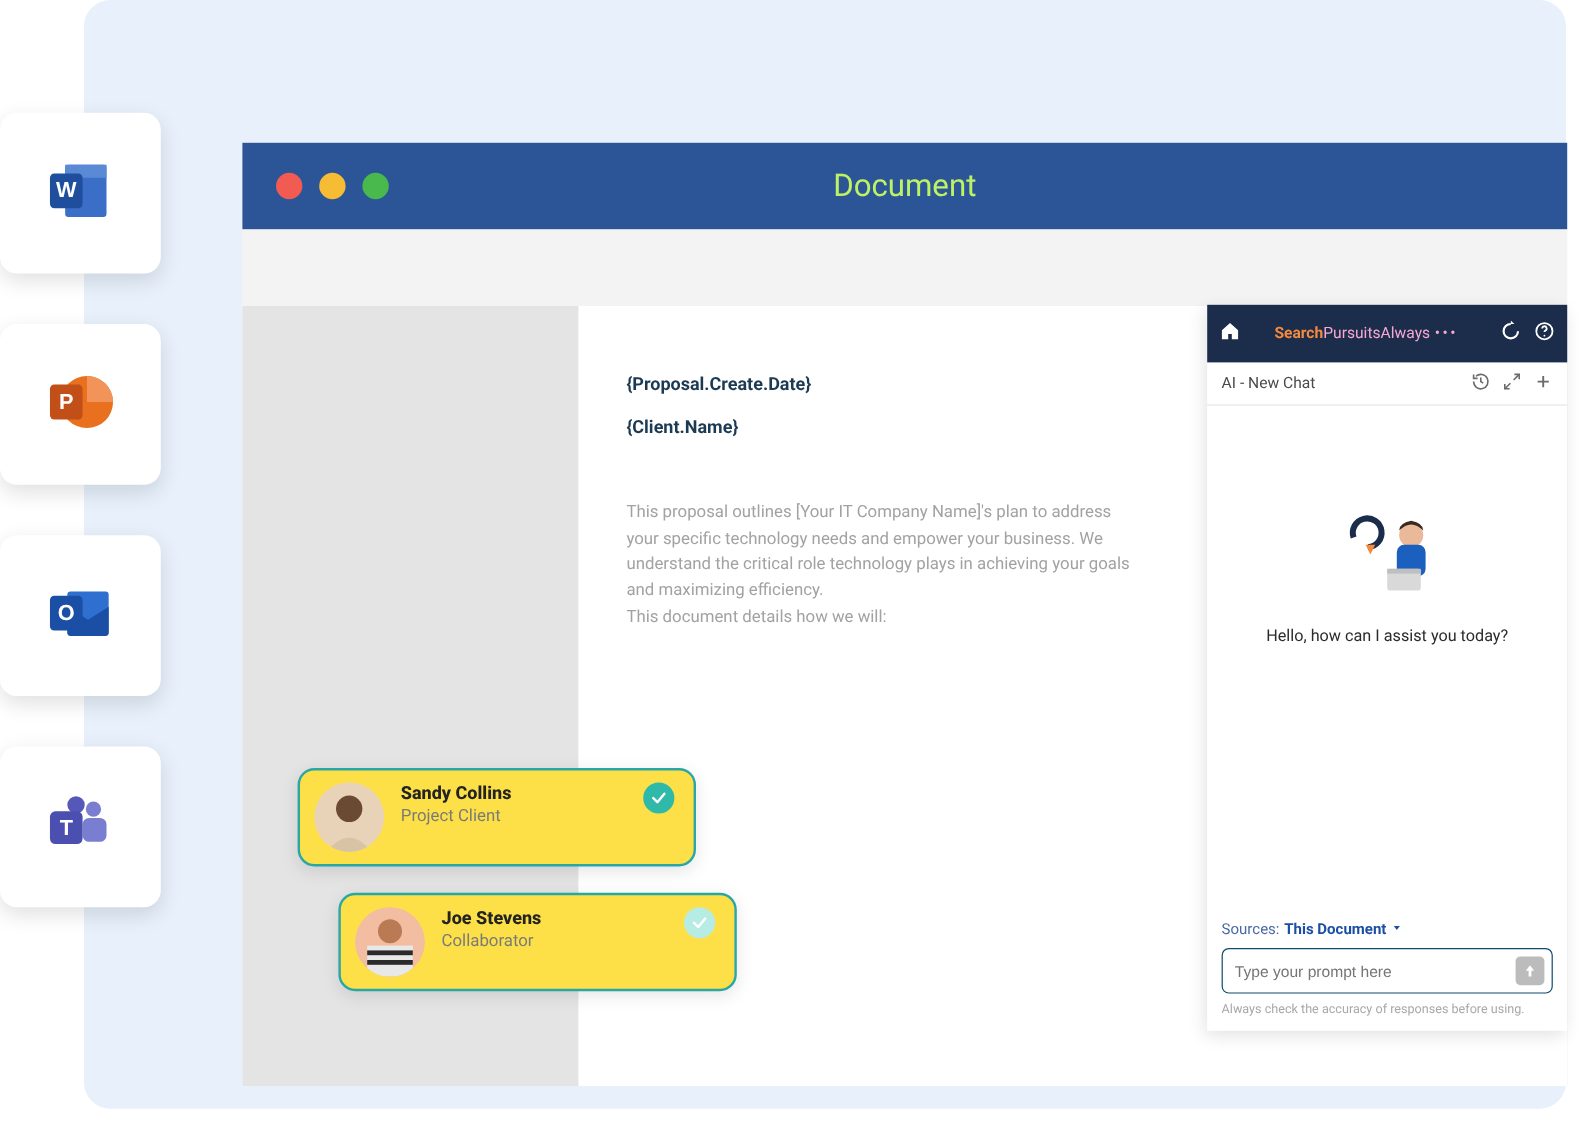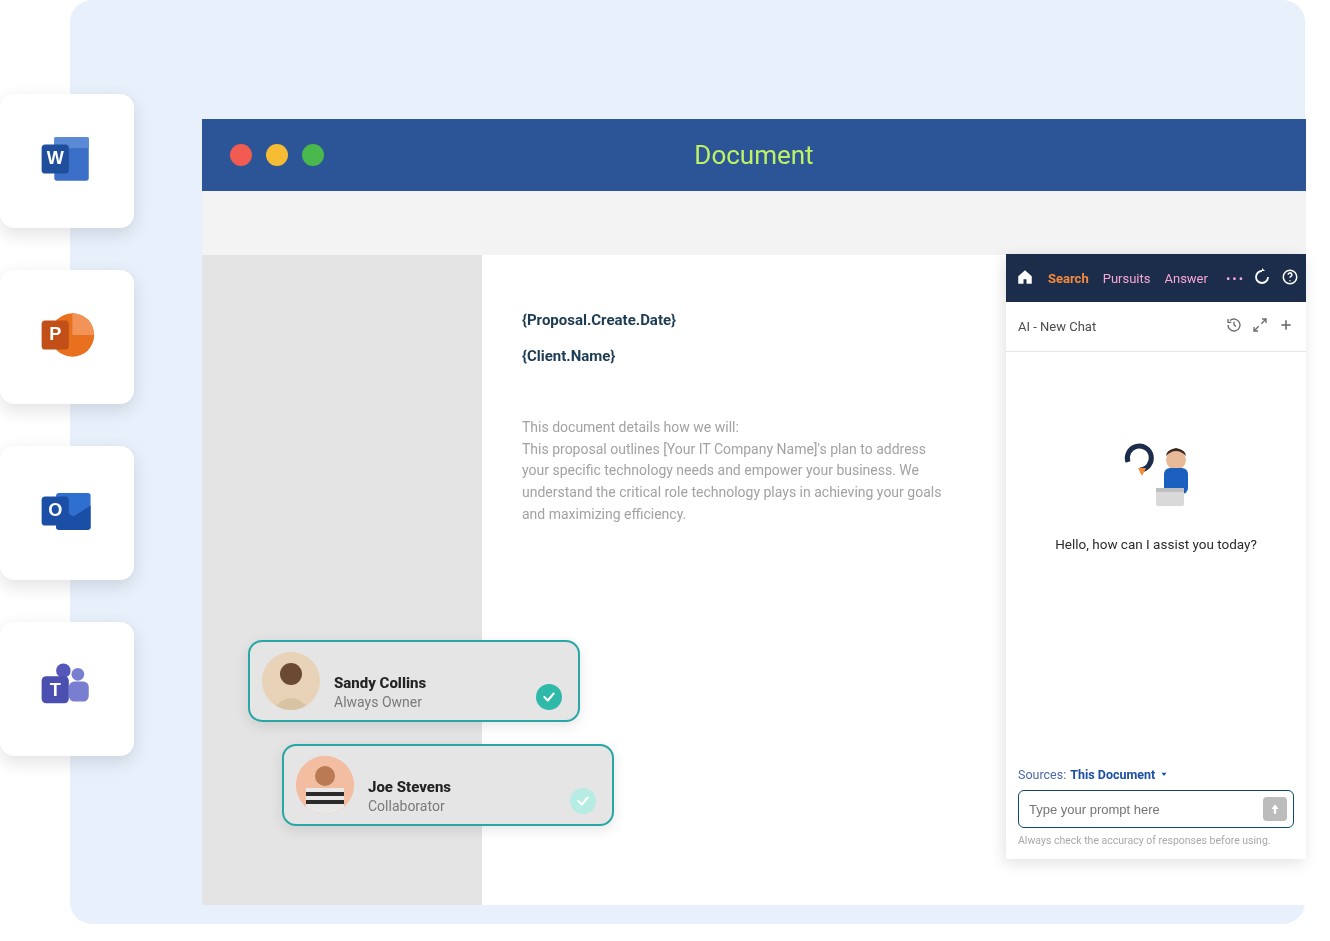--- a/index.html
+++ b/index.html
@@ -88,24 +88,24 @@
   }
   .body-text {
     margin-top: 52px;
     color: #a2a2a2;
     font-size: 14px; line-height: 1.55;
   }
 
   
   .chip {
     position: absolute;
-    background: #e5e5e5;
+    background: #fde047;
     border: 2px solid #29a6a6;
     border-radius: 14px;
-    display: flex; align-items: flex-end;
+    display: flex; align-items: flex-start;
     padding: 10px 16px 10px 12px;
     gap: 14px;
     box-shadow: 0 4px 14px rgba(0,0,0,0.10);
   }
   .chip .avatar {
     width: 58px; height: 58px; border-radius: 50%;
     background: #f0d2b8;
     flex-shrink: 0;
     display:flex;align-items:center;justify-content:center;
     overflow:hidden;
@@ -133,28 +133,28 @@
   }
   .ai-top {
     height: 48px;
     background: #1b2d4b;
     display: flex; align-items: center;
     padding: 0 10px;
     gap: 8px;
     color: #fff;
     font-size: 13px;
   }
-  .ai-top .tabs { display:flex; gap:14px; align-items:center; margin-left:6px;}
+  .ai-top .tabs { display:flex; align-items:center; margin-left:20px;}
   .ai-top .tab.active { color: #f58a3c; font-weight:700; }
   .ai-top .tab { color: #f9a8d4; cursor:pointer; }
   .ai-top .ellipsis { margin-left:4px; letter-spacing:2px; }
   .ai-top .right-icons { margin-left:auto; display:flex; gap:10px; align-items:center;}
   .ai-top svg { width:18px; height:18px; }
   .ai-sub {
-    height: 50px;
+    height: 36px;
     display:flex; align-items:center; justify-content:space-between;
     padding: 0 12px;
     border-bottom: 1px solid #e6e6e6;
     font-size: 13px; color:#4b4b4b;
   }
   .ai-sub .sub-icons { display:flex; gap:10px; align-items:center; }
   .ai-sub svg { width:16px; height:16px; stroke:#6b6b6b; }
   .ai-center {
     flex: 1;
     display:flex; flex-direction:column; align-items:center;
@@ -262,39 +262,39 @@
     </div>
     <div class="doc-title">Document</div>
   </div>
   <div class="doc-ribbon"></div>
   <div class="doc-body">
     <div class="page">
       <div class="page-inner">
         <div class="field-line">{Proposal.Create.Date}</div>
         <div class="field-line">{Client.Name}</div>
         <div class="body-text">
+          <div>This proposal outlines [Your IT Company Name]'s plan to address your specific technology needs and empower your business. We understand the critical role technology plays in achieving your goals and maximizing efficiency.</div>
           <div>This document details how we will:</div>
-          <div>This proposal outlines [Your IT Company Name]'s plan to address your specific technology needs and empower your business. We understand the critical role technology plays in achieving your goals and maximizing efficiency.</div>
         </div>
       </div>
     </div>
   </div>
 </div>
 
 <div class="chip one">
   <div class="avatar">
     <svg viewBox="0 0 58 58" width="58" height="58">
         <circle cx="29" cy="29" r="29" fill="#e9d3b8"></circle>
         <circle cx="29" cy="22" r="11" fill="#6b4a33"></circle>
         <path d="M10 58 Q29 34 48 58 Z" fill="#d9c3a5"></path>
       </svg>
   </div>
   <div class="meta">
     <div class="name">Sandy Collins</div>
-    <div class="role">Always Owner</div>
+    <div class="role">Project Client</div>
   </div>
   <div class="check">
     <svg width="14" height="14" viewBox="0 0 24 24" fill="none" stroke="#fff" stroke-width="3.5" stroke-linecap="round" stroke-linejoin="round">
         <polyline points="4 12 10 18 20 6"></polyline>
       </svg>
   </div>
 </div>
 
 <div class="chip two">
   <div class="avatar" style="background:#f3bda2">
@@ -320,21 +320,21 @@
 <div class="ai-panel">
   <div class="ai-top">
     <span>
       <svg viewBox="0 0 24 24" fill="#fff">
           <path d="M3 11 L12 3 L21 11 V21 H14 V15 H10 V21 H3 Z"></path>
         </svg>
     </span>
     <div class="tabs">
       <span class="tab active">Search</span>
       <span class="tab">Pursuits</span>
-      <span class="tab">Answer</span>
+      <span class="tab">Always</span>
       <span class="tab ellipsis">•••</span>
     </div>
     <div class="right-icons">
       <span>
         <svg viewBox="0 0 24 24" fill="none" stroke="#fff" stroke-width="2.4">
             <path d="M20 12 A8 8 0 1 1 12 4"></path>
             <polyline points="12 0 12 4 16 4" fill="#fff" stroke="none"></polyline>
           </svg>
       </span>
       <span>

